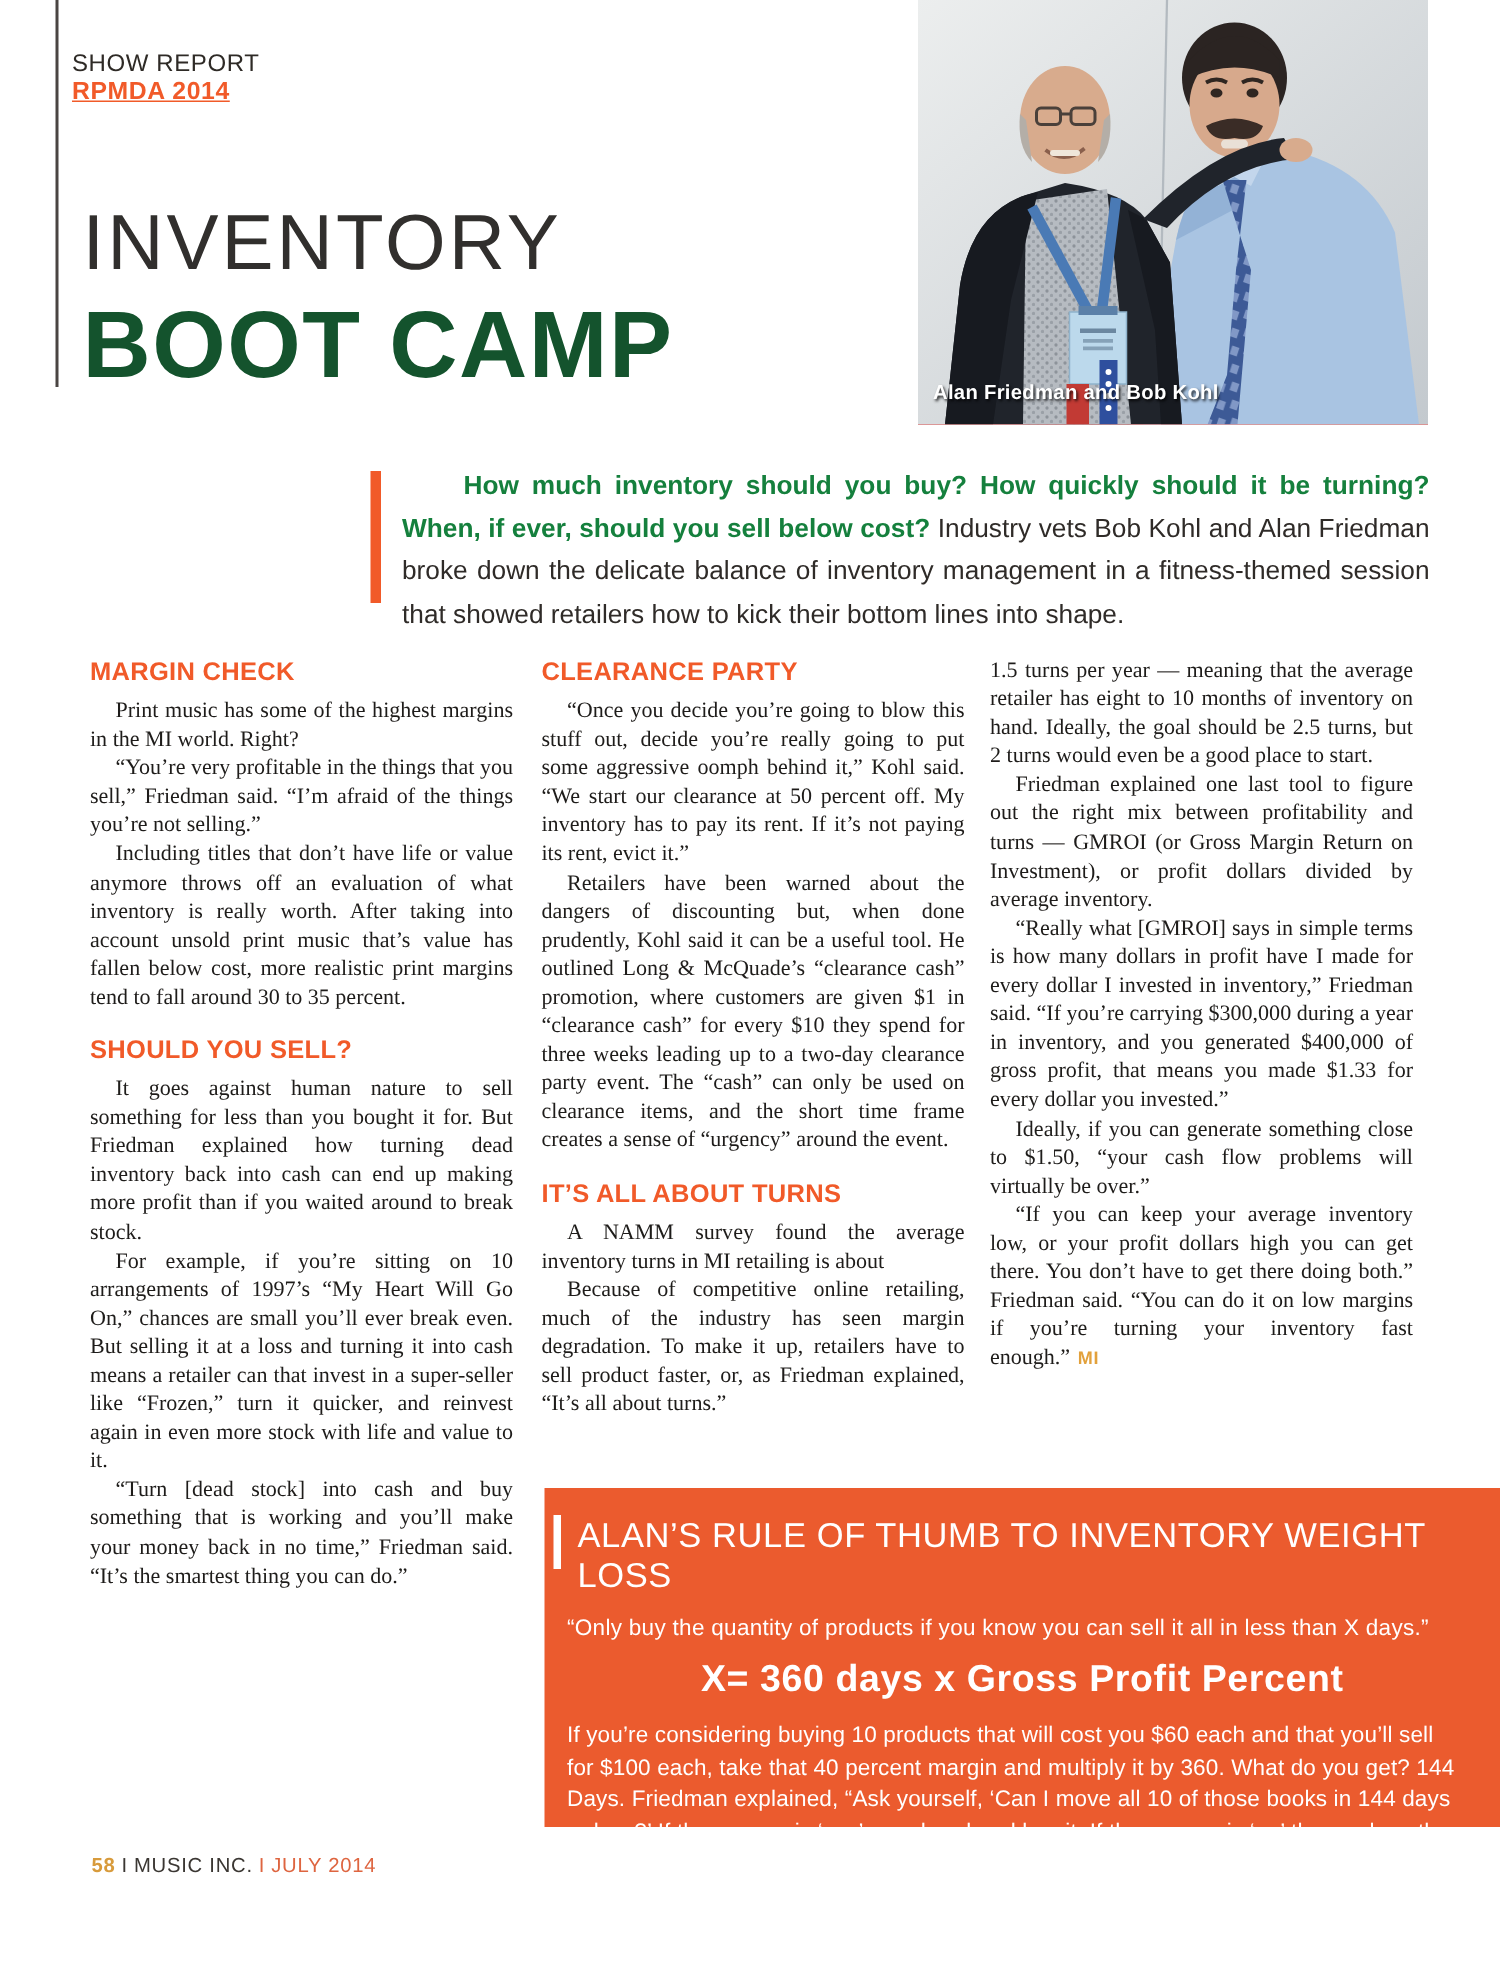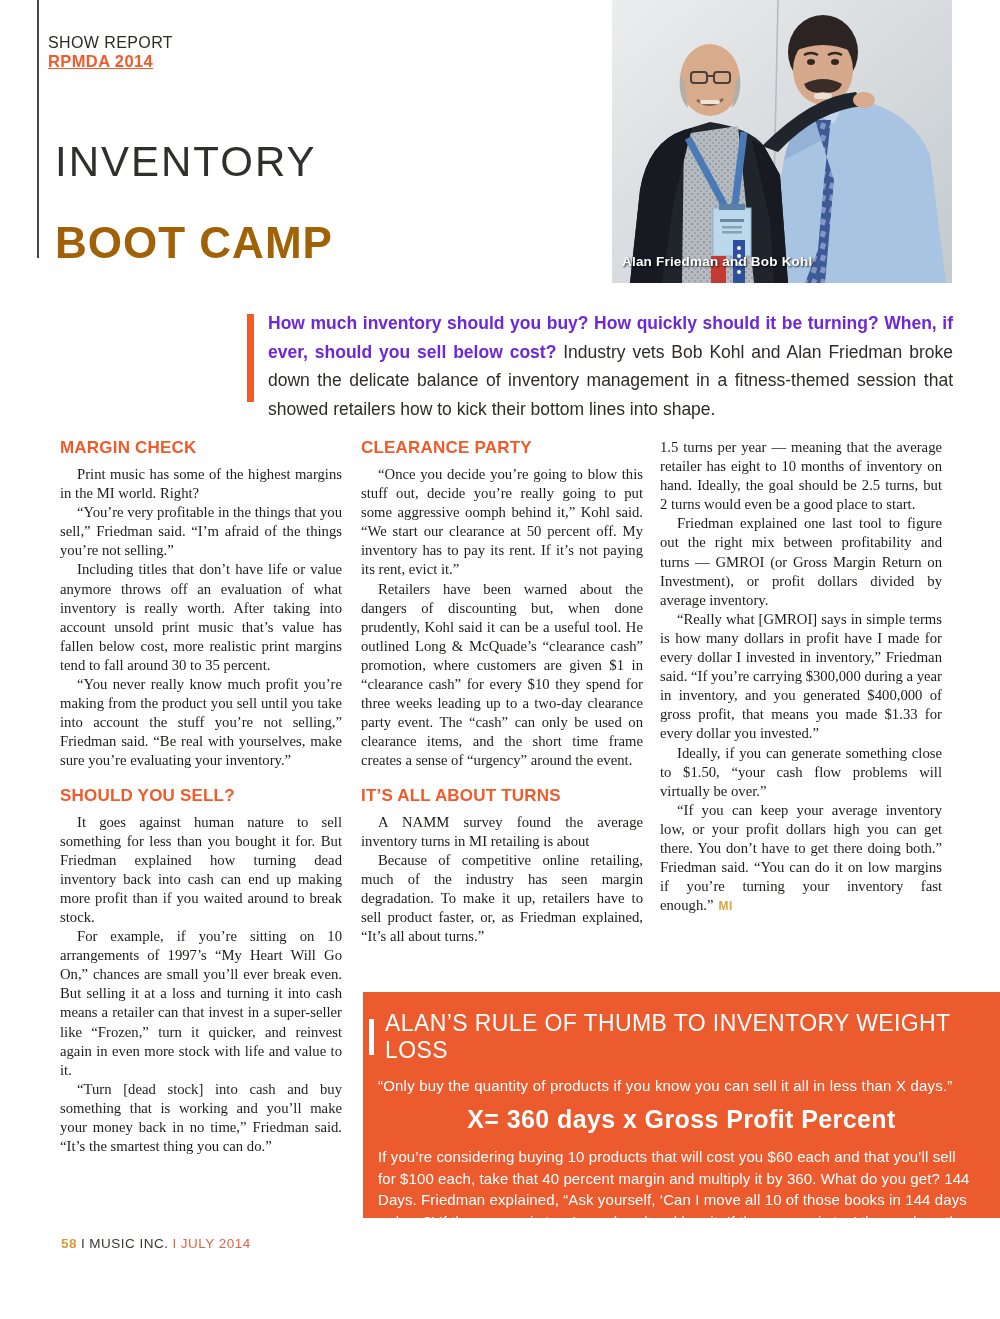--- a/index.html
+++ b/index.html
@@ -10,56 +10,56 @@
   
   .top-rule{position:absolute;left:37px;top:0;width:2px;height:258px;background:#4a4543;}
 
   
   .kicker{position:absolute;left:48px;top:33px;line-height:19px;}
   .kicker-top{font-size:16px;color:#2e2a26;letter-spacing:.4px;}
   .kicker-show{font-size:16.5px;color:#F15A29;font-weight:bold;letter-spacing:.4px;text-decoration:underline;}
 
   
   .headline{position:absolute;left:55px;top:134px;}
-  .headline-1{font-size:42px;line-height:56px;color:#312f2d;font-weight:400;letter-spacing:2px;}
-  .headline-2{font-size:44px;line-height:64px;color:#a16207;font-weight:bold;letter-spacing:1px;margin-top:21px;}
+  .headline-1{font-size:52px;line-height:56px;color:#312f2d;font-weight:400;letter-spacing:2px;}
+  .headline-2{font-size:63px;line-height:64px;color:#14532d;font-weight:bold;letter-spacing:1px;margin-top:8px;}
 
   
   .photo{position:absolute;left:612px;top:0;width:340px;height:283px;overflow:hidden;background:#b91c1c;}
   .photo svg{display:block;}
   .photo-caption{
     position:absolute;left:10px;bottom:14px;color:#fff;font-weight:bold;font-size:13.5px;
     text-shadow:1px 1px 2px rgba(0,0,0,.85);letter-spacing:.2px;
   }
 
   
   .intro{position:absolute;left:247px;top:309px;width:706px;}
   .intro-bar{position:absolute;left:0;top:5px;width:7px;height:88px;background:#F15A29;}
   .intro-text{margin-left:21px;text-align:justify;font-size:17.5px;line-height:28.5px;}
-  .intro-lead{color:#6d28d9;font-weight:bold;}
+  .intro-lead{color:#15803d;font-weight:bold;margin-left:41px;}
   .intro-rest{color:#2f2b28;}
 
   
   .col{position:absolute;top:438px;width:282px;}
   .col1{left:60px}.col2{left:361px}.col3{left:660px}
   .sec-heading{
     color:#F15A29;font-weight:bold;font-size:17px;letter-spacing:.2px;
     margin:0 0 7px 0;font-family:Liberation Sans, sans-serif;
   }
   .sec + .sec{margin-top:15px;}
   .body-p{
     margin:0;font-family:"Liberation Serif",serif;font-size:14.7px;line-height:19.1px;
     text-align:justify;text-indent:17px;color:#1e1c1a;
   }
   .no-indent{text-indent:0;}
   .mi-marker{color:#E2A13C;font-weight:bold;font-family:"Liberation Sans",sans-serif;font-size:12px;margin-left:5px;letter-spacing:.5px;}
 
   
   .rule-box{position:absolute;left:363px;top:992px;width:637px;height:226px;background:#EB5B2E;color:#fff;}
-  .rb-title-row{display:flex;align-items:center;margin:18px 0 0 6px;}
+  .rb-title-row{display:flex;align-items:flex-start;margin:18px 0 0 6px;}
   .rb-title-bar{width:5px;height:36px;background:#fff;margin-right:11px;flex:none;}
   .rb-title{font-size:23px;letter-spacing:.4px;font-weight:400;}
   .rb-quote{margin:13px 22px 0 15px;font-size:15px;letter-spacing:.2px;}
   .rb-formula{text-align:center;font-size:25px;font-weight:bold;margin-top:11px;letter-spacing:.4px;}
   .rb-body{margin:12px 26px 0 15px;font-size:15px;line-height:21.6px;letter-spacing:.1px;}
 
   
   .footer{position:absolute;left:61px;top:1216px;font-size:13.5px;letter-spacing:.5px;margin-top:20px;}
   .footer span{margin-right:4px;}
   .f-page{color:#D89B3C;font-weight:bold;}
@@ -154,21 +154,20 @@
   <div class="intro-bar"></div>
   <div class="intro-text"><span class="intro-lead">How much inventory should you buy? How quickly should it be turning? When, if ever, should you sell below cost?</span><span class="intro-rest"> Industry vets Bob Kohl and Alan Friedman broke down the delicate balance of inventory management in a fitness-themed session that showed retailers how to kick their bottom lines into shape.</span></div>
 </div>
 
 <div class="col col1">
   <div class="sec">
     <div class="sec-heading">MARGIN CHECK</div>
     <p class="body-p">Print music has some of the highest margins in the MI world. Right?</p>
     <p class="body-p">“You’re very profitable in the things that you sell,” Friedman said. “I’m afraid of the things you’re not selling.”</p>
     <p class="body-p">Including titles that don’t have life or value anymore throws off an evaluation of what inventory is really worth. After taking into account unsold print music that’s value has fallen below cost, more realistic print margins tend to fall around 30 to 35 percent.</p>
-    <p class="body-p">“You never really know much profit you’re making from the product you sell until you take into account the stuff you’re not selling,” Friedman said. “Be real with yourselves, make sure you’re evaluating your inventory.”</p>
   </div>
   <div class="sec">
     <div class="sec-heading">SHOULD YOU SELL?</div>
     <p class="body-p">It goes against human nature to sell something for less than you bought it for. But Friedman explained how turning dead inventory back into cash can end up making more profit than if you waited around to break stock.</p>
     <p class="body-p">For example, if you’re sitting on 10 arrangements of 1997’s “My Heart Will Go On,” chances are small you’ll ever break even. But selling it at a loss and turning it into cash means a retailer can that invest in a super-seller like “Frozen,” turn it quicker, and reinvest again in even more stock with life and value to it.</p>
     <p class="body-p">“Turn [dead stock] into cash and buy something that is working and you’ll make your money back in no time,” Friedman said. “It’s the smartest thing you can do.”</p>
   </div>
 </div>
 
 <div class="col col2">

